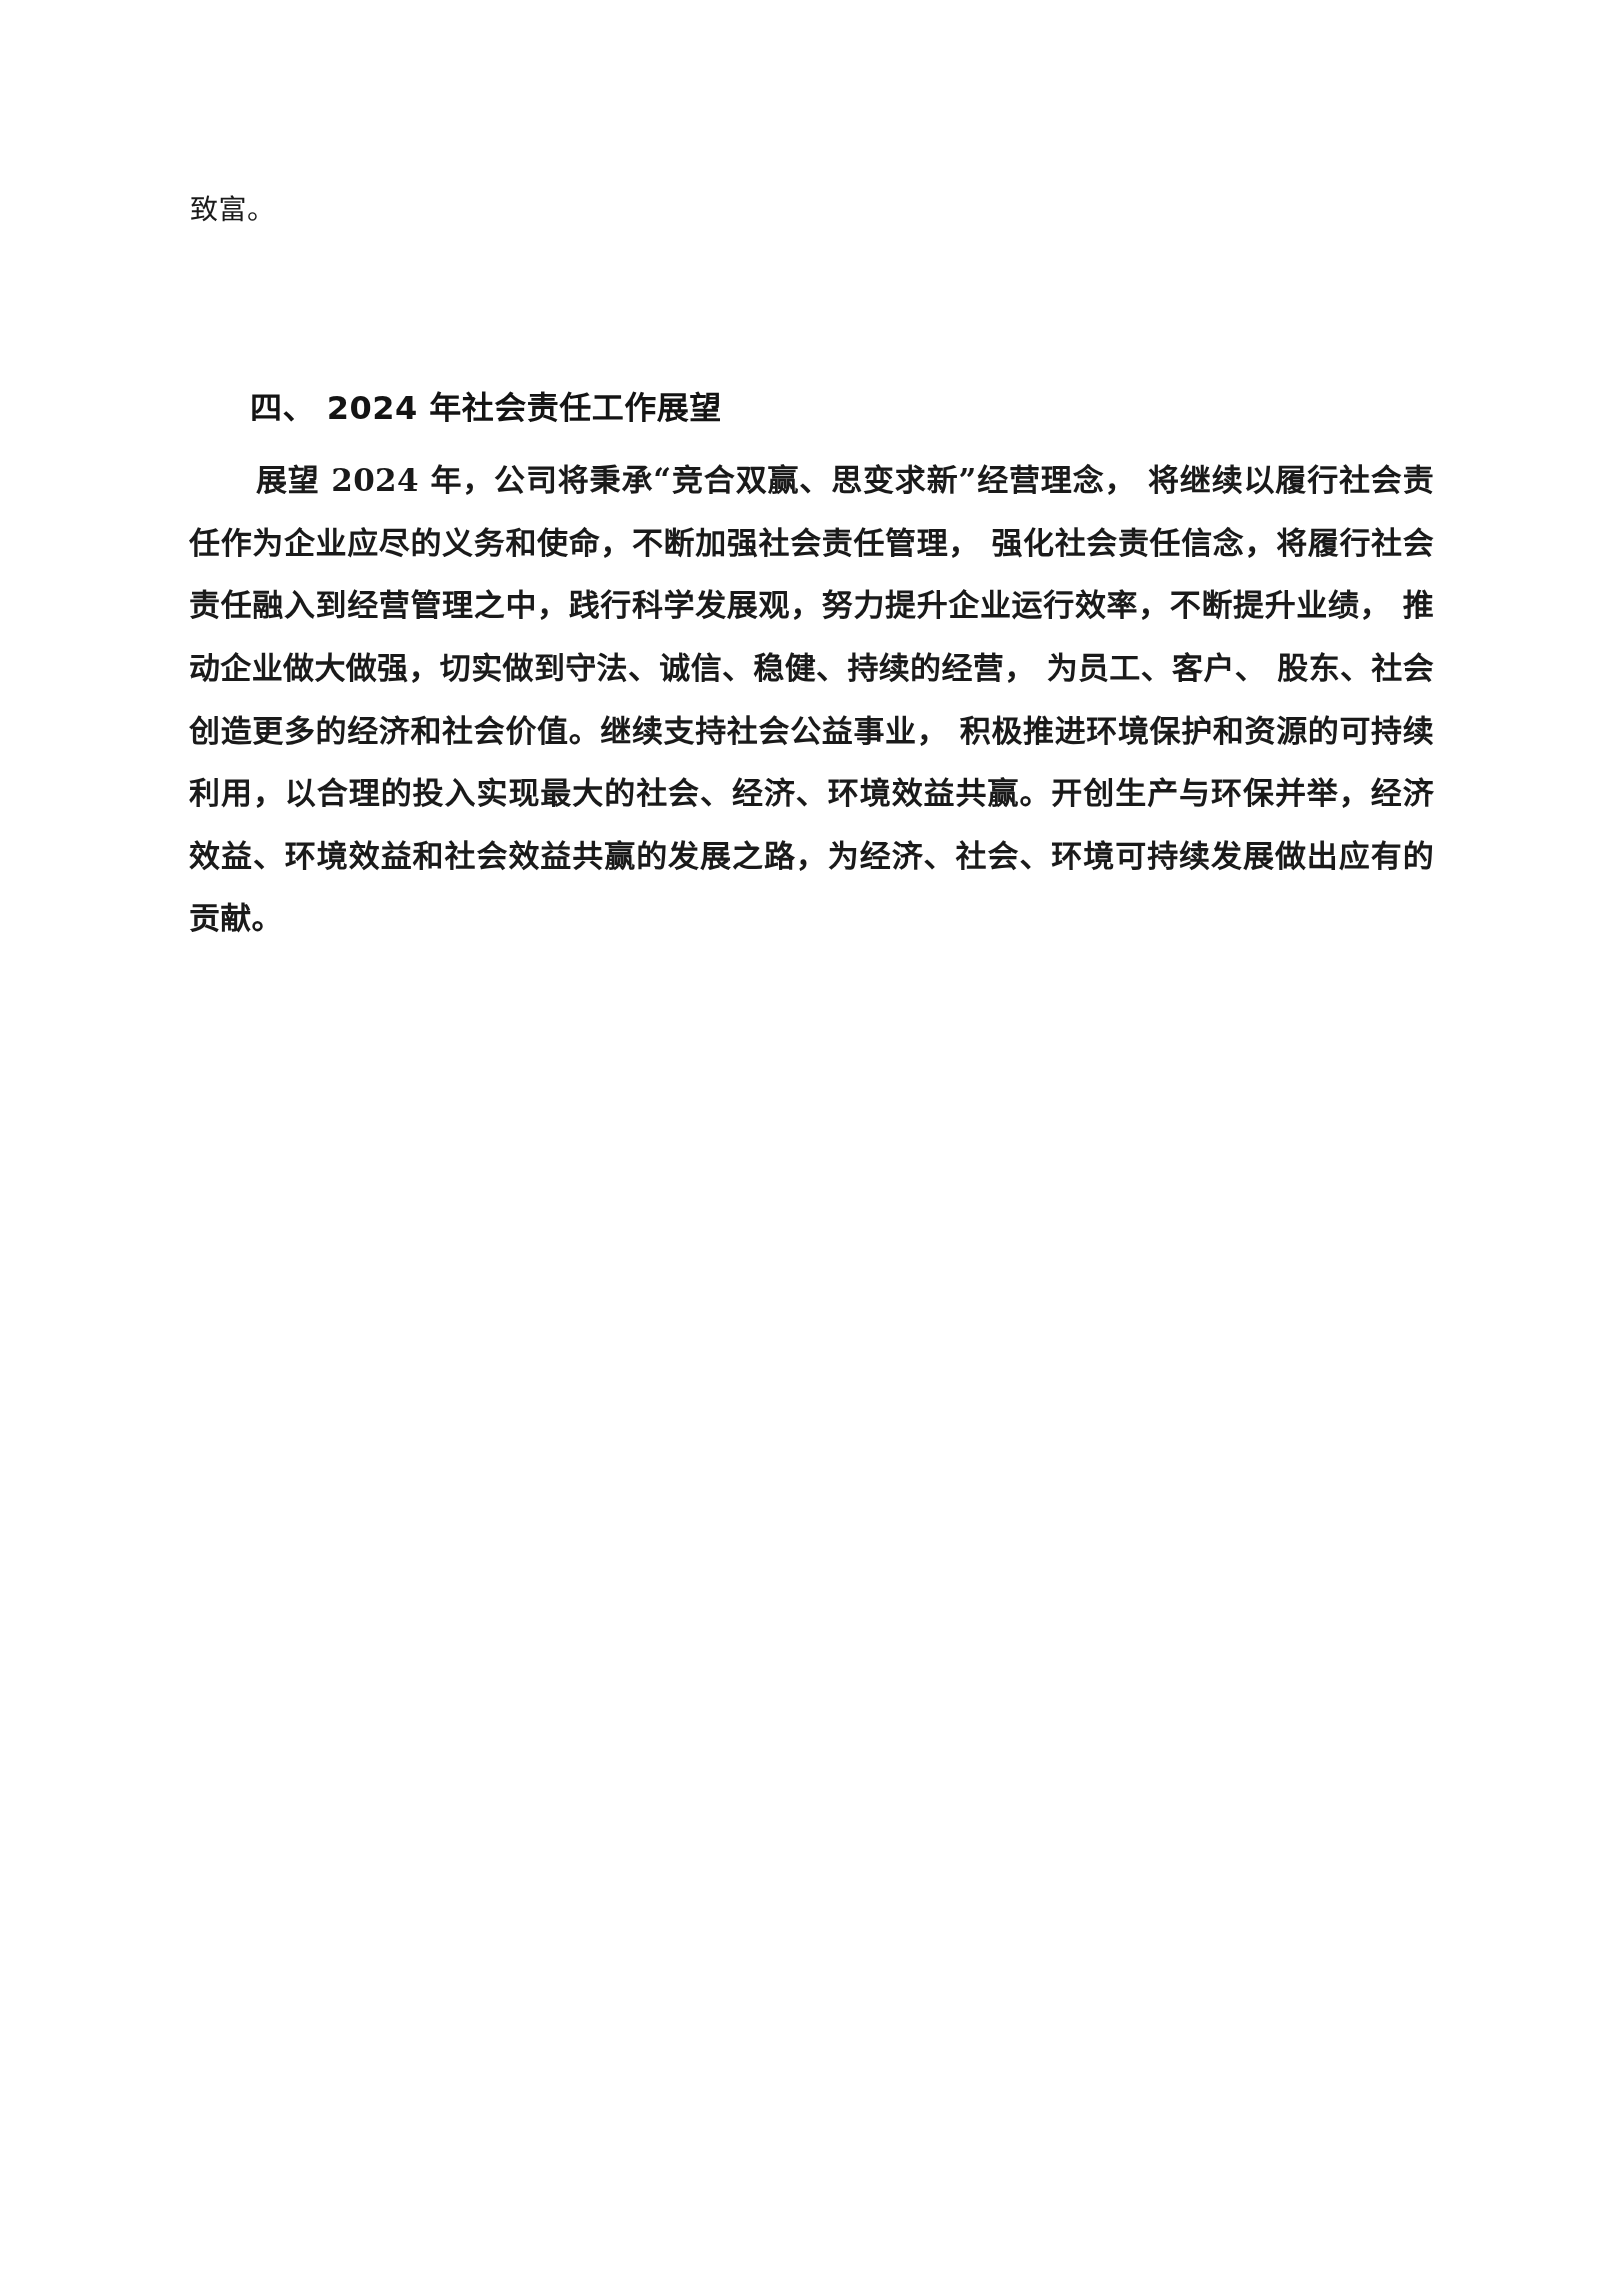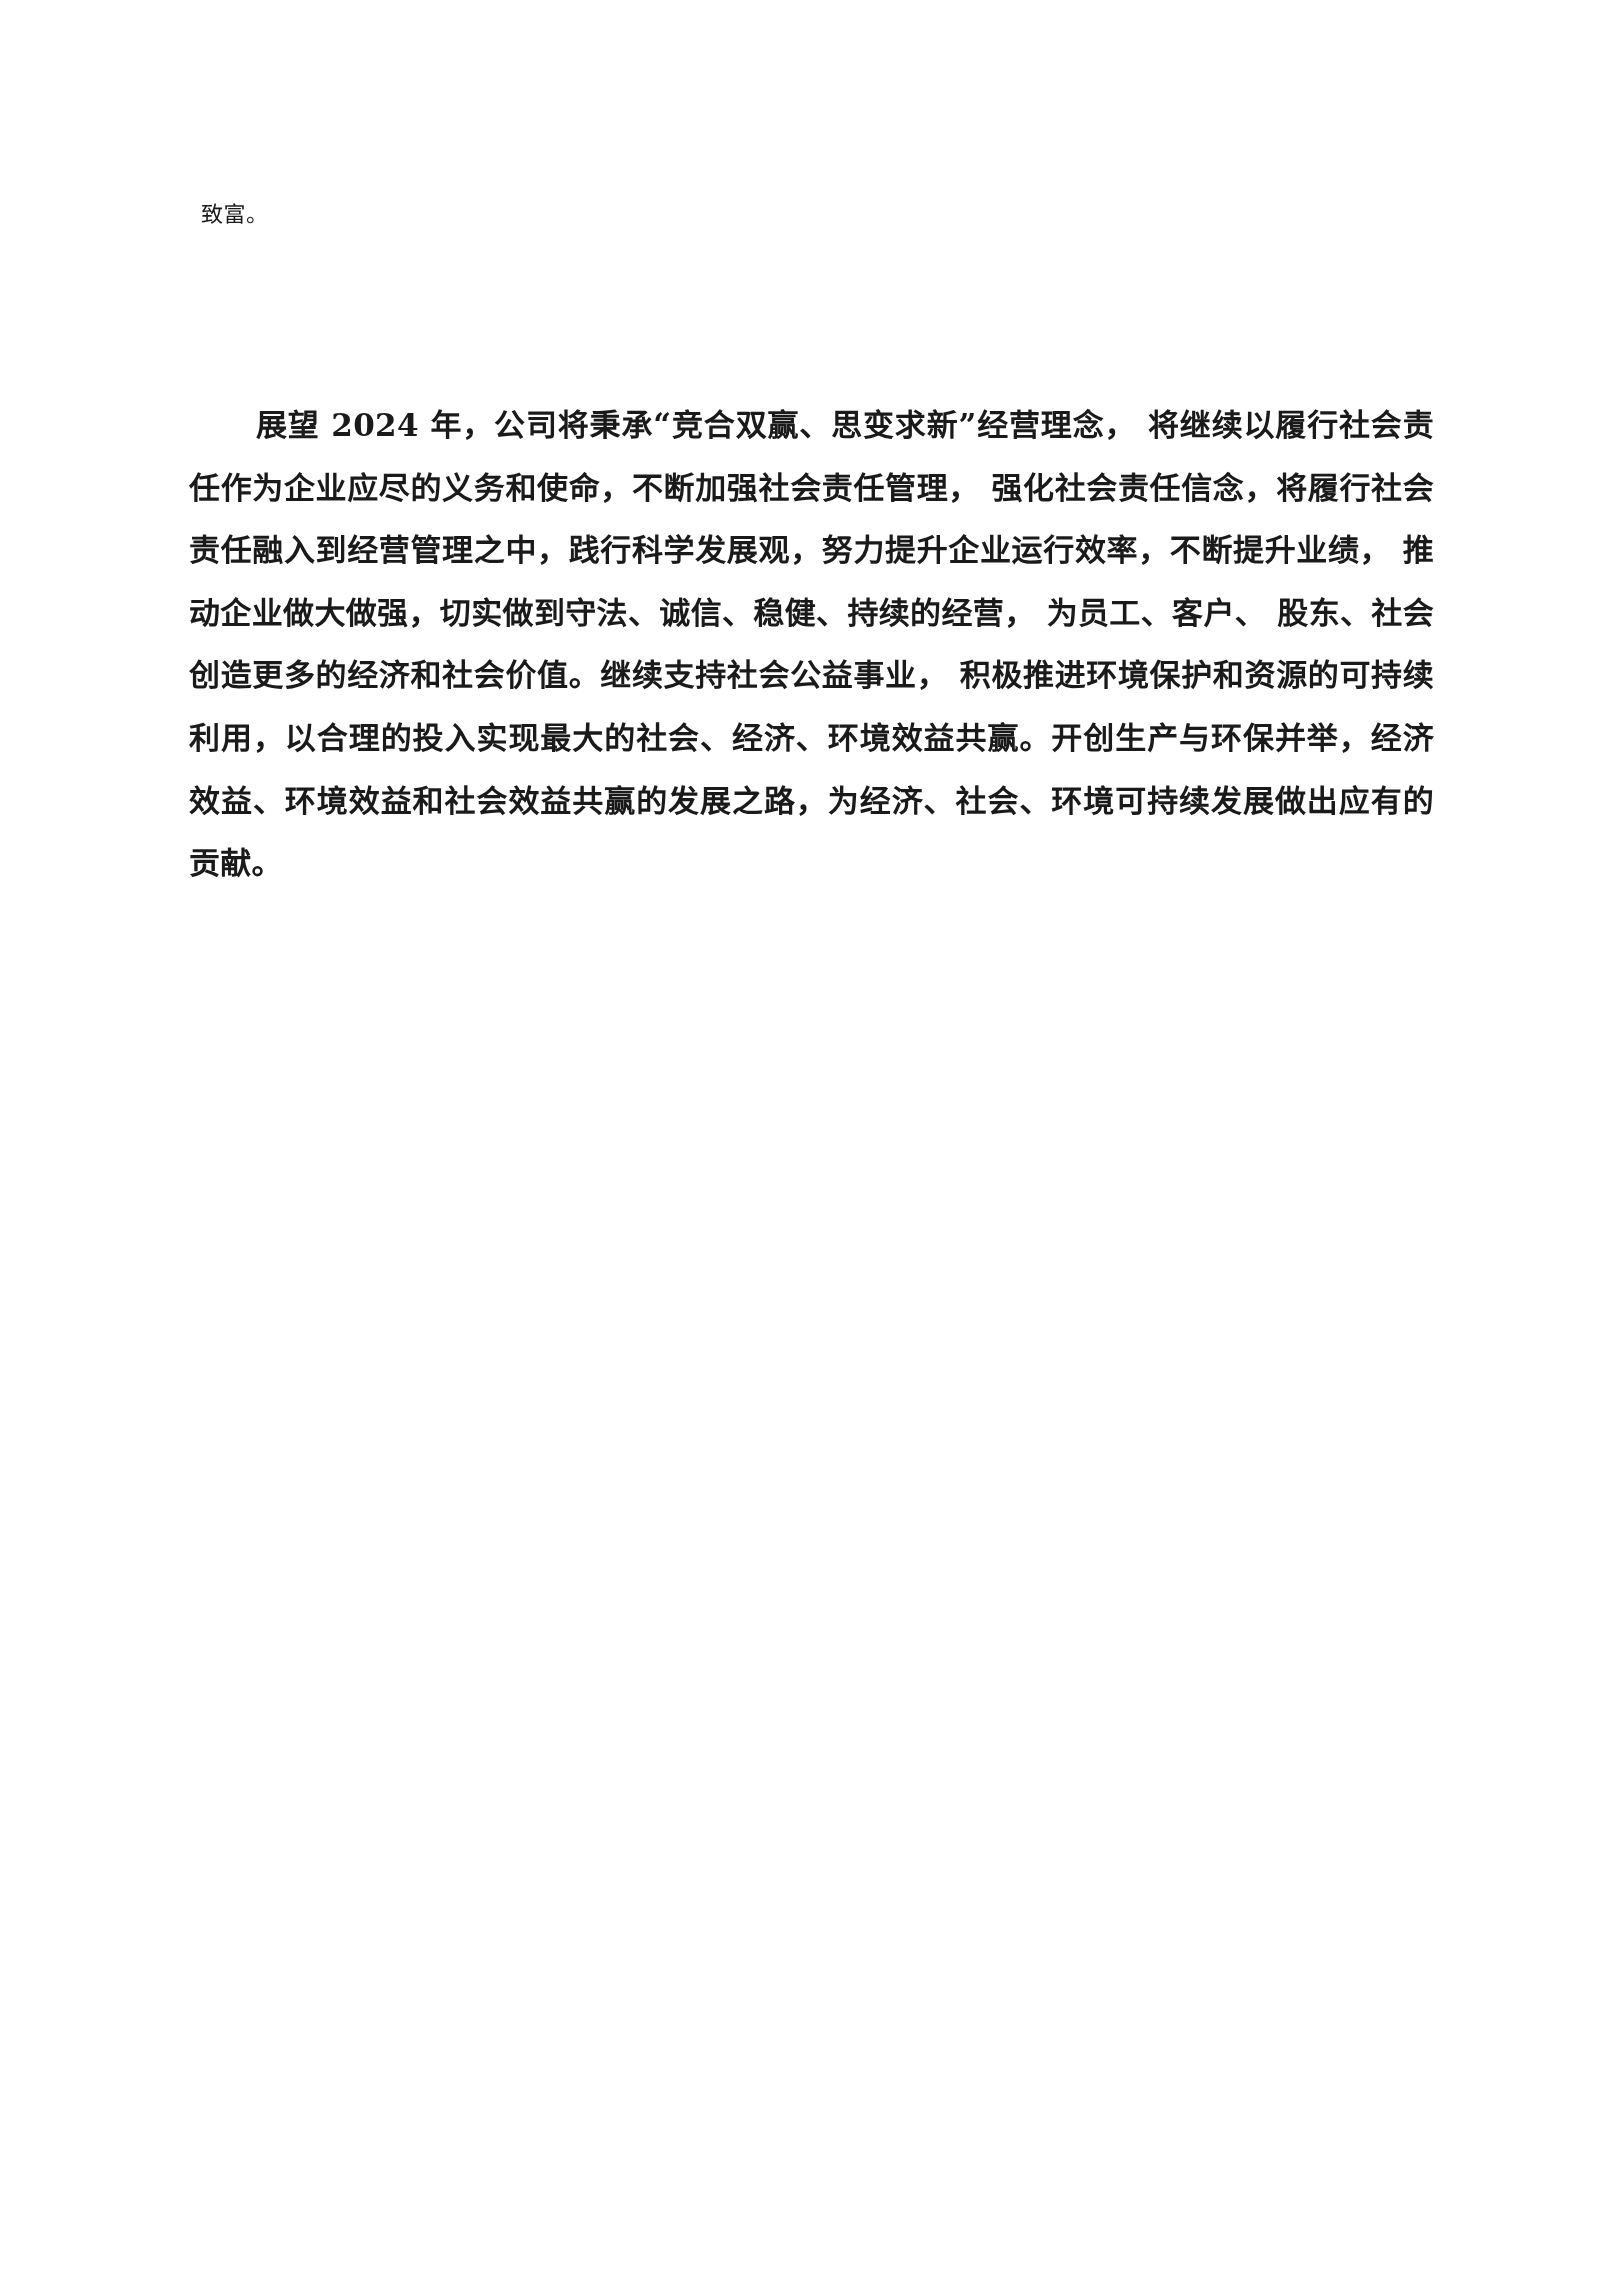--- a/index.html
+++ b/index.html
@@ -22,24 +22,24 @@
     box-sizing: border-box;
     padding: 0;
   }
   .content {
     position: absolute;
     left: 189px;
     top: 182px;
     width: 1245px;
   }
   .para-continuation {
-    font-size: 22px;
+    font-size: 28px;
     line-height: 1.95;
     letter-spacing: 0.5px;
-    margin: 12px;
+    margin: 1px;
     text-align: justify;
     text-justify: inter-ideograph;
   }
   .spacer-block {
     height: 145px;
   }
   .section-heading {
     font-family: "DejaVu Sans", "Liberation Sans", sans-serif;
     font-weight: bold;
     font-size: 32px;
@@ -64,18 +64,19 @@
 </head>
 <body>
 
 <div class="page">
   <div class="content">
 
     <p class="para-continuation">致富。</p>
 
     <div class="spacer-block"></div>
 
+    <h2 class="section-heading">四、  2024 年社会责任工作展望</h2>
 
     <p class="body-para">展望 2024 年，公司将秉承“竞合双赢、思变求新”经营理念， 将继续以履行社会责任作为企业应尽的义务和使命，不断加强社会责任管理， 强化社会责任信念，将履行社会责任融入到经营管理之中，践行科学发展观，努力提升企业运行效率，不断提升业绩， 推动企业做大做强，切实做到守法、诚信、稳健、持续的经营， 为员工、客户、 股东、社会创造更多的经济和社会价值。继续支持社会公益事业， 积极推进环境保护和资源的可持续利用，以合理的投入实现最大的社会、经济、环境效益共赢。开创生产与环保并举，经济效益、环境效益和社会效益共赢的发展之路，为经济、社会、环境可持续发展做出应有的贡献。</p>
 
   </div>
 </div>
 
 
 </body></html>

